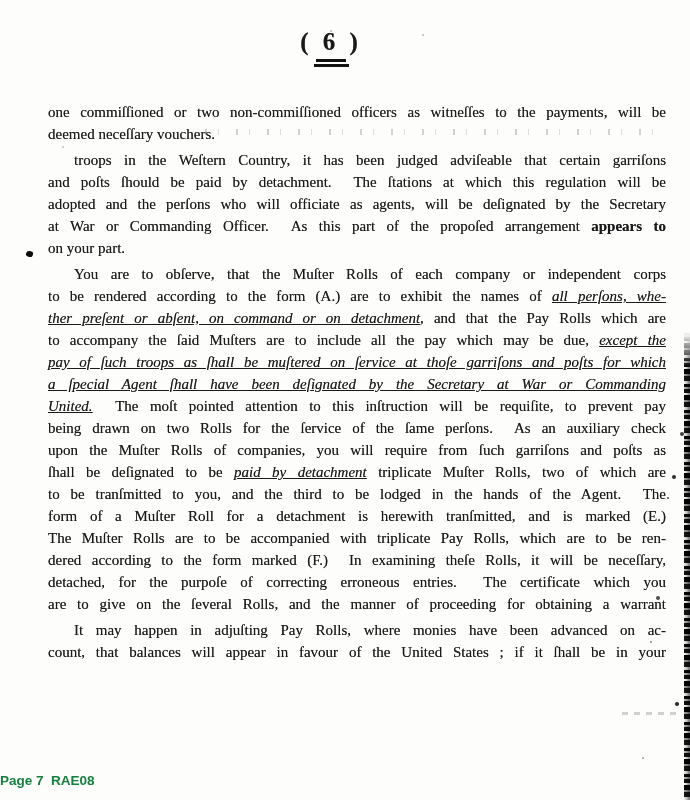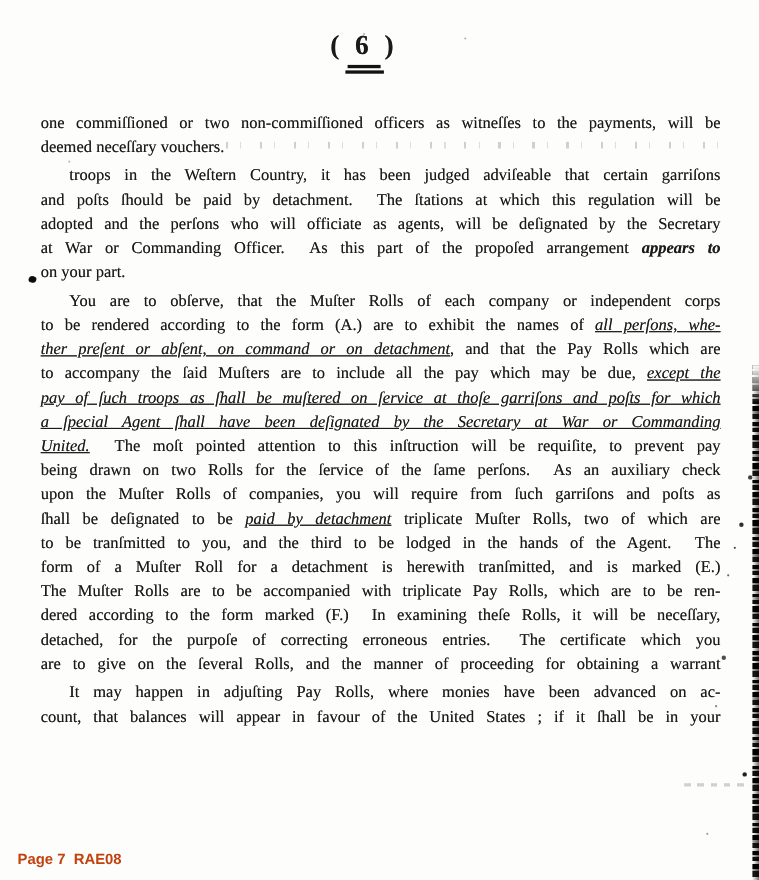--- a/index.html
+++ b/index.html
@@ -13,36 +13,36 @@
   .pagenum{
     display:inline-block;transform:translateX(-14px);
     font-size:25px;letter-spacing:4px;font-weight:bold;
     text-shadow:0 0 .6px rgba(20,20,20,.6);
   }
   .rule{margin-top:3px;transform:translateX(-14px);}
   .rule .r1{width:30px;height:3px;background:#121212;margin:0 auto;}
   .rule .r2{width:35px;height:3px;background:#121212;margin:2px auto 0;}
   
   .doc-body{
-    position:absolute;left:37px;top:101px;width:618px;
+    position:absolute;left:48px;top:101px;width:618px;
     font-size:15px;line-height:22px;
     text-shadow:0 0 .6px rgba(26,26,26,.65);
   }
   .para{margin:0;}
   .para + .para{margin-top:4px;}
   .para.indent .line:first-child{text-indent:26px;}
   .line{white-space:pre-wrap;text-align:justify;height:22px;}
   .line.j{text-align-last:justify;}
   .seg.i{font-style:italic;text-decoration:underline;}
-  .seg.b{font-weight:bold;font-style:italic;}
+  .seg.b{font-weight:bold;}
   
   .footer{
-    position:absolute;left:16px;top:773px;white-space:pre;
+    position:absolute;left:0;top:773px;white-space:pre;
     font-family:"Liberation Sans","DejaVu Sans",sans-serif;
-    font-weight:bold;font-size:13.5px;color:#c2410c;
+    font-weight:bold;font-size:13.5px;color:#15803d;
   }
   
   .ink-dot{
     position:absolute;left:26px;top:251px;width:7px;height:6px;
     background:#0c0c0c;border-radius:55% 40% 50% 45%;transform:rotate(15deg);
   }
   .smudge{
     position:absolute;left:205px;top:129px;width:452px;height:6px;opacity:.55;
     background:repeating-linear-gradient(90deg,
       rgba(110,104,94,.55) 0 2px,transparent 2px 13px,

